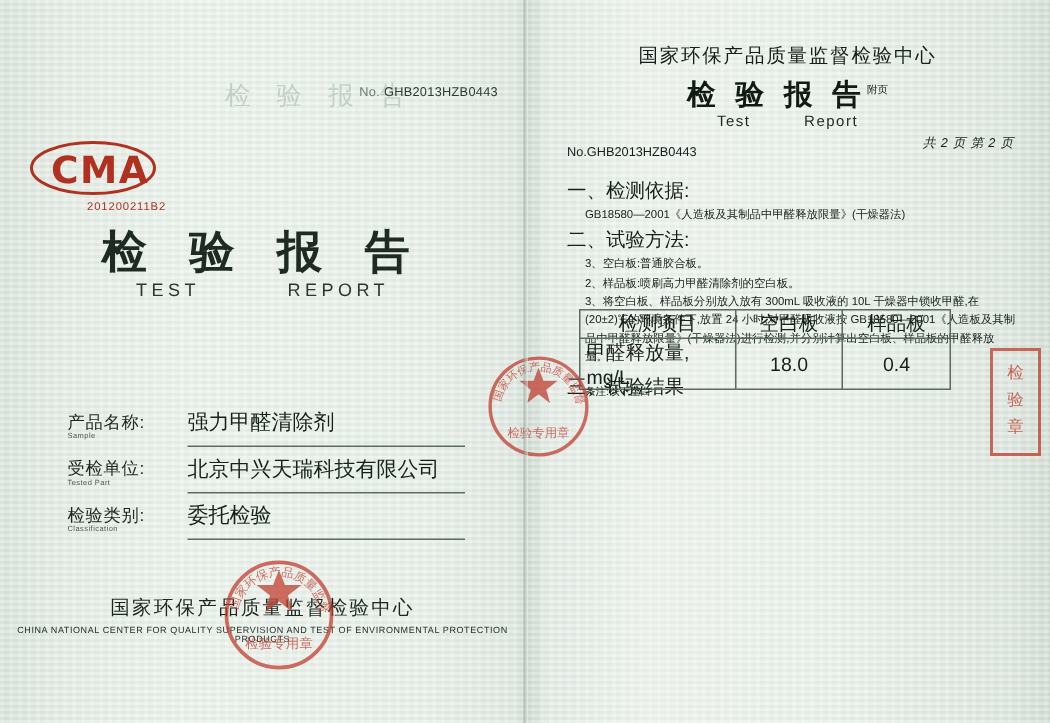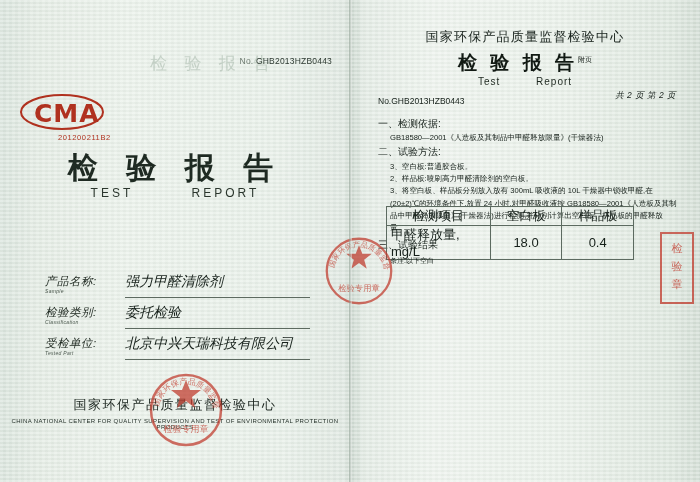--- a/index.html
+++ b/index.html
@@ -51,21 +51,21 @@
   .big-title{
     position:absolute;left:0;right:0;top:148px;text-align:center;
     font-family:"DejaVu Sans", sans-serif;
     font-size:30px;font-weight:bold;color:#1e2a22;letter-spacing:9px;
   }
   .sub-en{
     position:absolute;left:0;right:0;top:186px;text-align:center;
     font-size:12px;letter-spacing:3px;color:#2b362d;
   }
   .sub-en span{margin:0 26px;}
-  .fields{position:absolute;left:45px;top:272px;width:265px;font-style:italic;}
+  .fields{position:absolute;left:45px;top:272px;width:265px;}
   .frow{position:relative;height:31px;}
   .fl{
     position:absolute;left:0;top:2px;width:74px;
     font-size:11.5px;color:#1d271f;letter-spacing:.5px;
   }
   .fe{
     position:absolute;left:0;top:16px;width:74px;
     font-size:5px;color:#4c594f;letter-spacing:.3px;
   }
   .fv{
@@ -103,21 +103,21 @@
   .r-no{
     position:absolute;left:28px;top:96px;font-size:8.5px;color:#16201a;
   }
   .r-pages{
     position:absolute;right:24px;top:90px;font-size:8.5px;color:#16201a;letter-spacing:.5px;font-style:italic;
   }
   .r-body{
     position:absolute;left:28px;right:22px;top:116px;
     font-size:7.6px;line-height:1.62;color:#16201a;
   }
-  .r-body .h{font-size:10px;}
+  .r-body .h{font-size:13px;}
   .r-body .ind{padding-left:12px;display:block;}
   .r-body .ind2{padding-left:12px;display:block;text-indent:0;}
   .tbl{
     position:absolute;left:36px;top:206px;width:248px;
     border-collapse:collapse;font-size:13px;color:#16201a;
   }
   .tbl td,.tbl th{
     border:1px solid #5c6a60;height:17px;text-align:center;font-weight:normal;
     padding:0 2px;
   }
@@ -160,28 +160,28 @@
       <span>REPORT</span>
     </div>
 
     <div class="fields">
       <div class="frow">
         <div class="fl">产品名称:</div>
         <div class="fe">Sample</div>
         <div class="fv">强力甲醛清除剂</div>
       </div>
       <div class="frow">
+        <div class="fl">受检单位:</div>
+        <div class="fe">Tested Part</div>
+        <div class="fv">北京中兴天瑞科技有限公司</div>
+      </div>
+      <div class="frow">
         <div class="fl">检验类别:</div>
         <div class="fe">Classification</div>
         <div class="fv">委托检验</div>
-      </div>
-      <div class="frow">
-        <div class="fl">受检单位:</div>
-        <div class="fe">Tested Part</div>
-        <div class="fv">北京中兴天瑞科技有限公司</div>
       </div>
     </div>
 
     <div class="foot-cn">国家环保产品质量监督检验中心</div>
     <div class="foot-en">CHINA NATIONAL CENTER FOR QUALITY SUPERVISION AND TEST OF ENVIRONMENTAL PROTECTION PRODUCTS</div>
 
     <div class="seal-round">
       <svg width="76" height="76" viewBox="0 0 76 76">
         <circle cx="38" cy="38" r="35" fill="none" stroke="#c0392b" stroke-width="2.5"></circle>
         <path d="M38 8 L42 18 L53 18 L44 25 L47 36 L38 29 L29 36 L32 25 L23 18 L34 18 Z" fill="#c0392b"></path>

